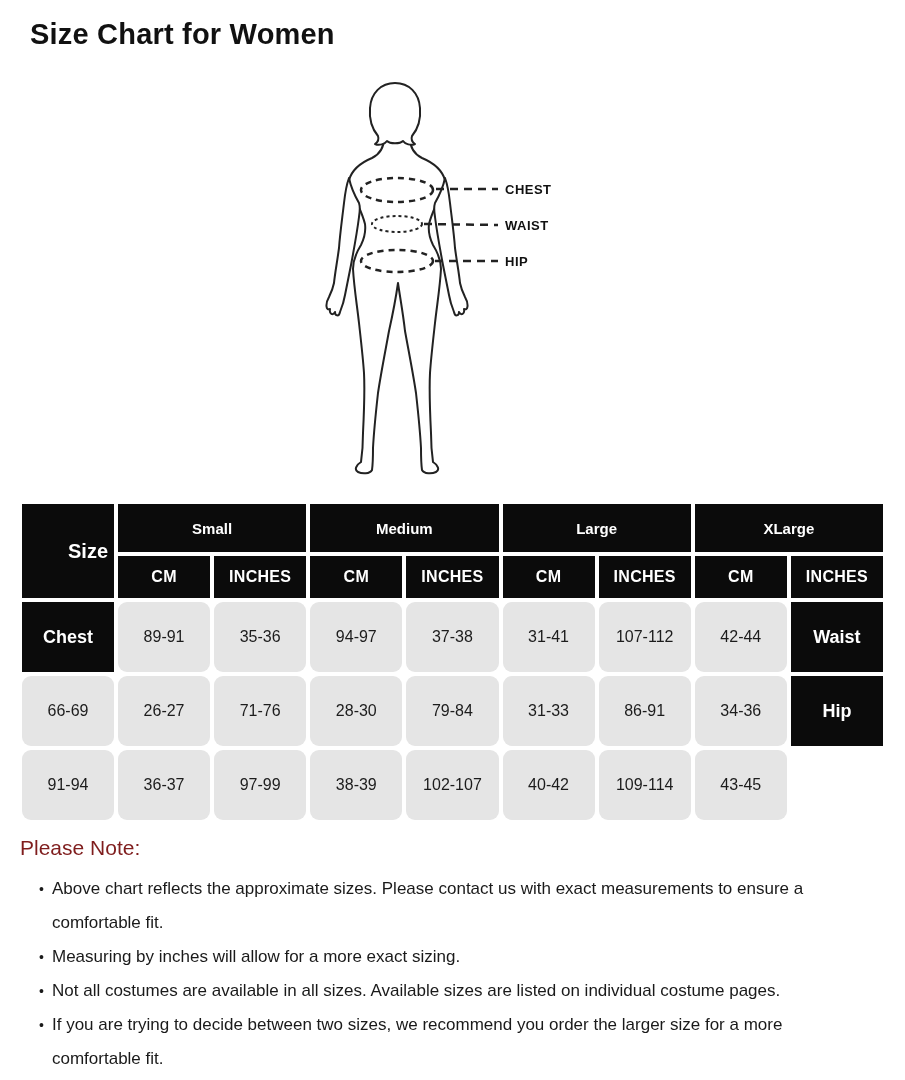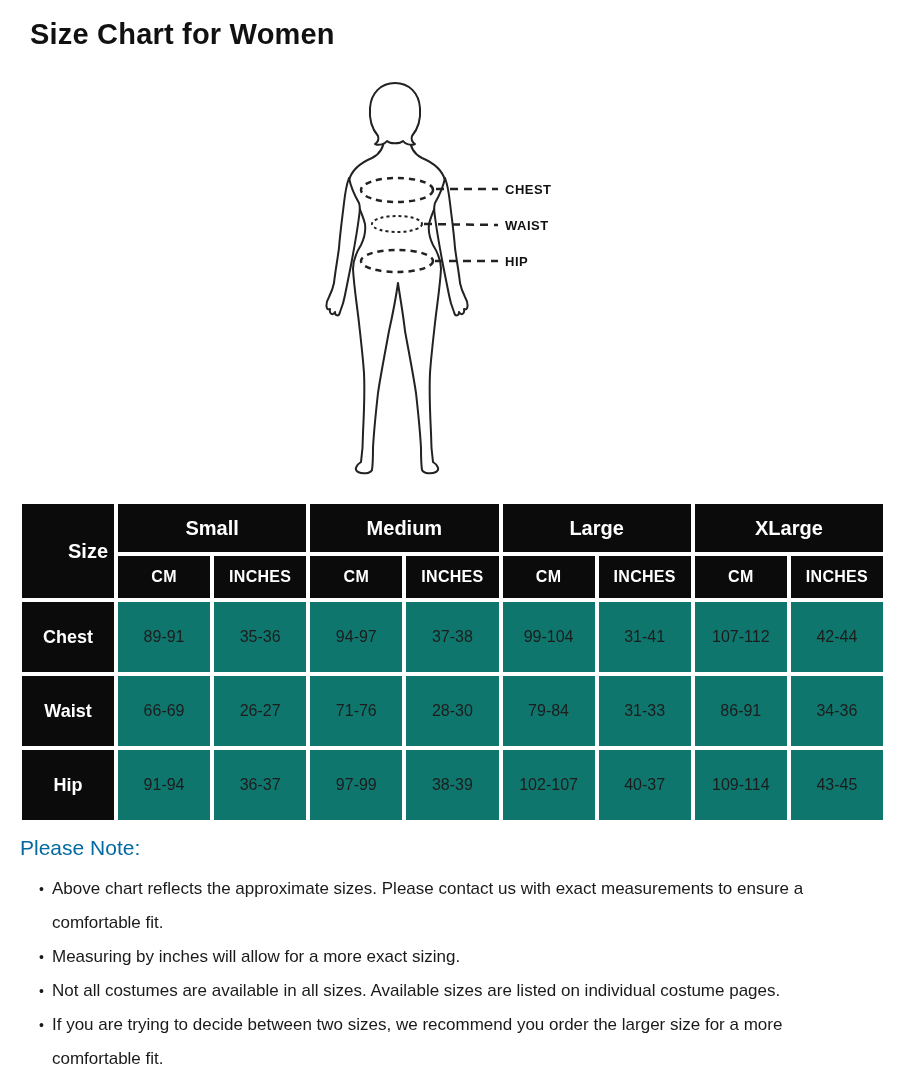--- a/index.html
+++ b/index.html
@@ -29,27 +29,27 @@
     grid-template-rows:48px 42px 70px 70px 70px;
     gap:4px;
     background:#ffffff;
   }
   .cell{
     display:flex;align-items:center;justify-content:center;
     text-align:center;
   }
   .hdr{background:#0b0b0b;color:#ffffff;font-weight:bold;}
   .corner{grid-row:1 / 3;grid-column:1;font-size:20px;padding-left:40px;}
-  .group{grid-row:1;grid-column:span 2;font-size:20px;}
+  .group{grid-row:1;grid-column:span 2;font-size:15px;}
   .unit{grid-row:2;font-size:16px;letter-spacing:.3px;}
   .rowlabel{font-size:18px;}
-  .val{background:#0f766e;color:#1c1c1c;font-size:16px;}
+  .val{background:#e5e5e5;color:#1c1c1c;font-size:16px;border-radius:9px;}
   
   .notes{position:absolute;left:20px;top:836px;width:832px;}
-  .notes-heading{margin:0 0 9px 0;font-size:21px;font-weight:normal;color:#0369a1;}
+  .notes-heading{margin:0 0 9px 0;font-size:21px;font-weight:normal;color:#7f1d1d;}
   .notes ul{list-style:none;margin:12px;padding:0 0 0 20px;}
   .notes li{
     position:relative;
     font-size:17px;line-height:34px;color:#1a1a1a;
   }
   .notes li::before{
     content:"\2022";
     position:absolute;left:-13px;top:0;
     font-size:14px;line-height:34px;color:#1a1a1a;
   }
@@ -119,42 +119,41 @@
     <div class="cell hdr unit">CM</div>
     <div class="cell hdr unit">INCHES</div>
     <div class="cell hdr unit">CM</div>
     <div class="cell hdr unit">INCHES</div>
 
     <div class="cell hdr rowlabel">Chest</div>
     <div class="cell val">89-91</div>
     <div class="cell val">35-36</div>
     <div class="cell val">94-97</div>
     <div class="cell val">37-38</div>
-    <div class="cell val">99-104</div>
     <div class="cell val">31-41</div>
     <div class="cell val">107-112</div>
     <div class="cell val">42-44</div>
 
     <div class="cell hdr rowlabel">Waist</div>
     <div class="cell val">66-69</div>
     <div class="cell val">26-27</div>
     <div class="cell val">71-76</div>
     <div class="cell val">28-30</div>
     <div class="cell val">79-84</div>
     <div class="cell val">31-33</div>
     <div class="cell val">86-91</div>
     <div class="cell val">34-36</div>
 
     <div class="cell hdr rowlabel">Hip</div>
     <div class="cell val">91-94</div>
     <div class="cell val">36-37</div>
     <div class="cell val">97-99</div>
     <div class="cell val">38-39</div>
     <div class="cell val">102-107</div>
-    <div class="cell val">40-37</div>
+    <div class="cell val">40-42</div>
     <div class="cell val">109-114</div>
     <div class="cell val">43-45</div>
   </div>
 
   <div class="notes">
     <h2 class="notes-heading">Please Note:</h2>
     <ul>
       <li><span>Above chart reflects the approximate sizes. Please contact us with exact measurements to ensure a comfortable fit.</span></li>
       <li><span>Measuring by inches will allow for a more exact sizing.</span></li>
       <li><span>Not all costumes are available in all sizes. Available sizes are listed on individual costume pages.</span></li>

